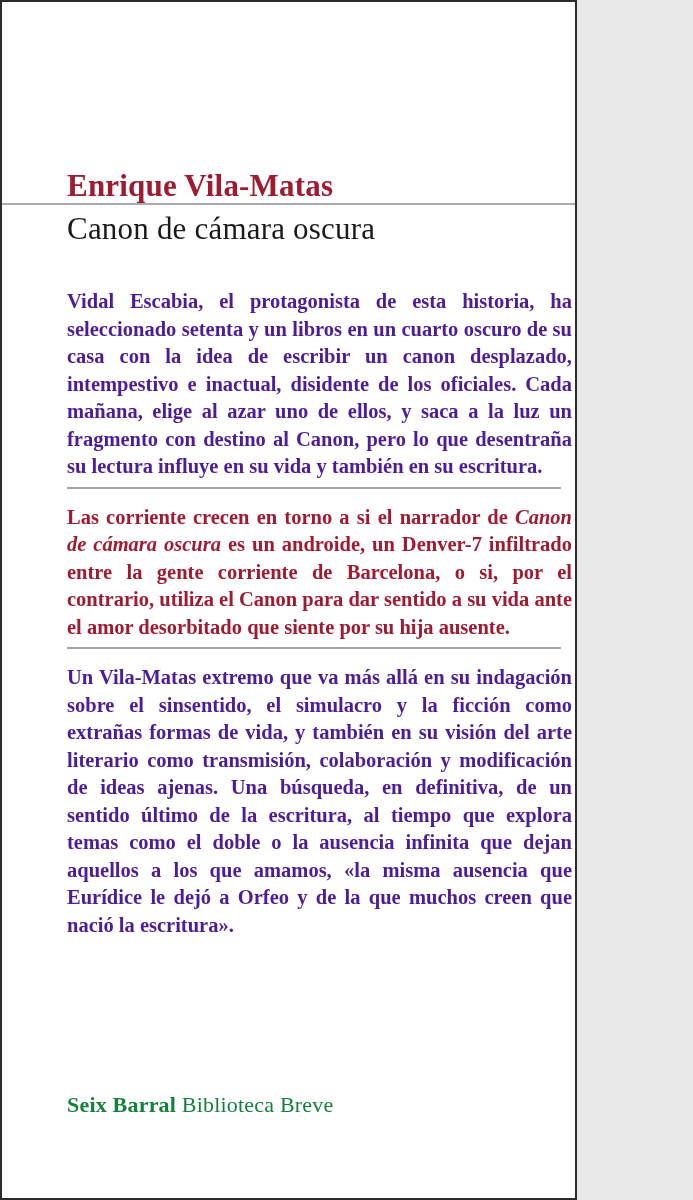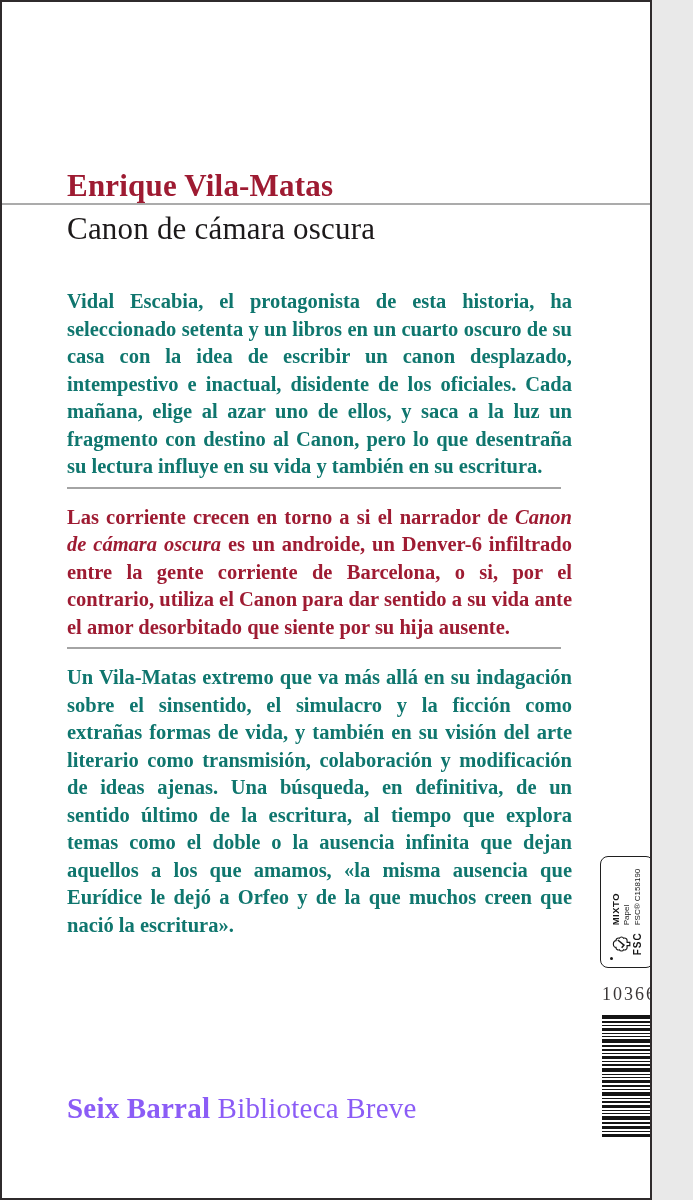--- a/index.html
+++ b/index.html
@@ -1,18 +1,18 @@
 <!DOCTYPE html>
 <html lang="es"><head>
 <meta charset="utf-8">
 <style>
   html,body{margin:0;padding:0;background:#e9e9e9;}
   .page{
     position:relative;
-    width:652px;height:1200px;
+    width:577px;height:1200px;
     background:#ffffff;
     border:2px solid #2f2b2c;
     box-sizing:border-box;
     overflow:hidden;
     font-family:"Liberation Serif","DejaVu Serif",serif;
   }
   
   .baseline-rule{
     position:absolute;left:0;top:201px;width:693px;height:2px;
     background:#ababab;z-index:1;
@@ -23,35 +23,35 @@
   .author{
     font-size:31px;font-weight:bold;line-height:42px;
     color:#9e1b32;letter-spacing:.2px;
   }
   .title{
     font-size:31px;font-weight:normal;line-height:44px;
     color:#1c191a;letter-spacing:.2px;
   }
   .para{
     font-size:20.5px;line-height:27.5px;
-    text-align:justify;color:#0f766e;
+    text-align:justify;color:#4c1d95;
     margin:0;
     hyphens:auto;-webkit-hyphens:auto;
   }
   .p1{margin-top:37px;font-weight:bold;}
   .p2{font-weight:bold;color:#9e1b32;}
   .p2 .ital{font-style:italic;}
   .p3{font-weight:bold;}
   .divider{
     width:494px;height:2px;background:#a4a4a4;border:0;
     margin:6px 0 15px 0;
   }
   .footer{
     position:absolute;left:65px;top:1090px;z-index:2;
-    font-size:29px;color:#8b5cf6;letter-spacing:.2px;white-space:nowrap;
+    font-size:22px;color:#15803d;letter-spacing:.2px;white-space:nowrap;
   }
   .footer .pub{font-weight:bold;}
   
   .fsc{
     position:absolute;left:598px;top:854px;width:54px;height:112px;
     border:1.5px solid #1f1f1f;border-radius:8px;box-sizing:border-box;
     background:#fff;z-index:2;
   }
   .fsc-rot{
     position:absolute;left:50%;top:50%;width:102px;height:44px;
@@ -91,21 +91,21 @@
   <div class="baseline-rule"></div>
 
   <div class="content">
     <div class="author">Enrique Vila-Matas</div>
     <div class="title">Canon de cámara oscura</div>
 
     <p class="para p1">Vidal Escabia, el protagonista de esta historia, ha seleccionado setenta y un libros en un cuarto oscuro de su casa con la idea de escribir un canon desplazado, intempestivo e inactual, disidente de los oficiales. Cada mañana, elige al azar uno de ellos, y saca a la luz un fragmento con destino al Canon, pero lo que desentraña su lectura influye en su vida y también en su escritura.</p>
 
     <div class="divider"></div>
 
-    <p class="para p2"><span>Las corriente crecen en torno a si el narrador de </span><span class="ital">Canon de cámara oscura</span><span> es un androide, un Denver-6 infiltrado entre la gente corriente de Barcelona, o si, por el contrario, utiliza el Canon para dar sentido a su vida ante el amor desorbitado que siente por su hija ausente.</span></p>
+    <p class="para p2"><span>Las corriente crecen en torno a si el narrador de </span><span class="ital">Canon de cámara oscura</span><span> es un androide, un Denver-7 infiltrado entre la gente corriente de Barcelona, o si, por el contrario, utiliza el Canon para dar sentido a su vida ante el amor desorbitado que siente por su hija ausente.</span></p>
 
     <div class="divider"></div>
 
     <p class="para p3">Un Vila-Matas extremo que va más allá en su indagación sobre el sinsentido, el simulacro y la ficción como extrañas formas de vida, y también en su visión del arte literario como transmisión, colaboración y modificación de ideas ajenas. Una búsqueda, en definitiva, de un sentido último de la escritura, al tiempo que explora temas como el doble o la ausencia infinita que dejan aquellos a los que amamos, «la misma ausencia que Eurídice le dejó a Orfeo y de la que muchos creen que nació la escritura».</p>
   </div>
 
   <div class="fsc">
     <div class="fsc-rot">
       <div class="fsc-logo">
         <span class="reg-dot"></span>

